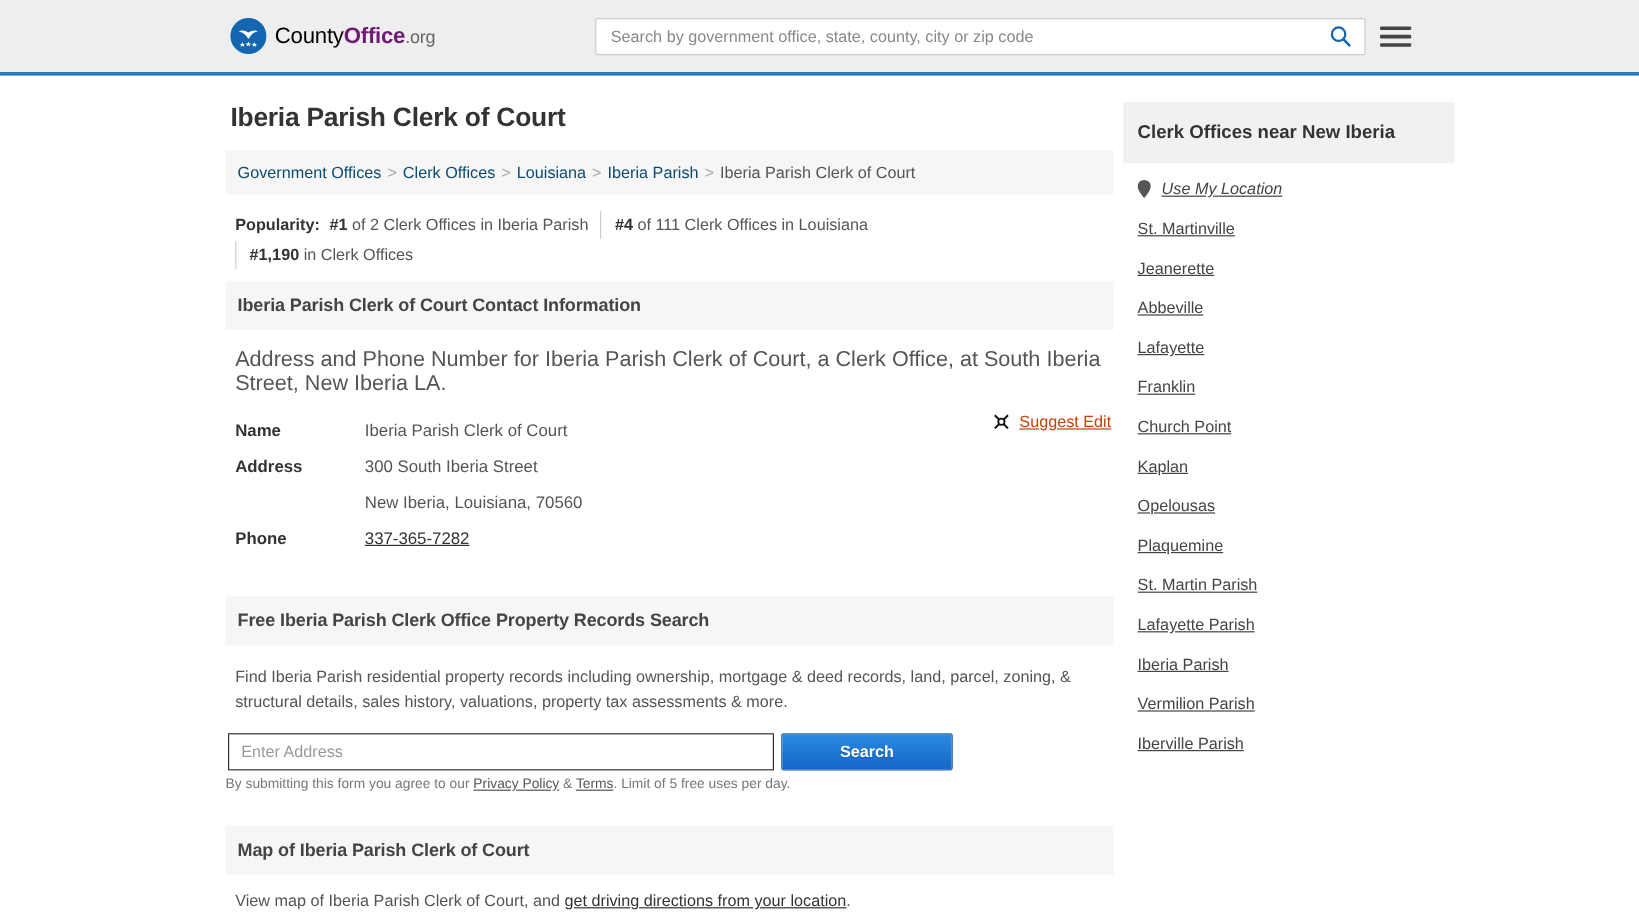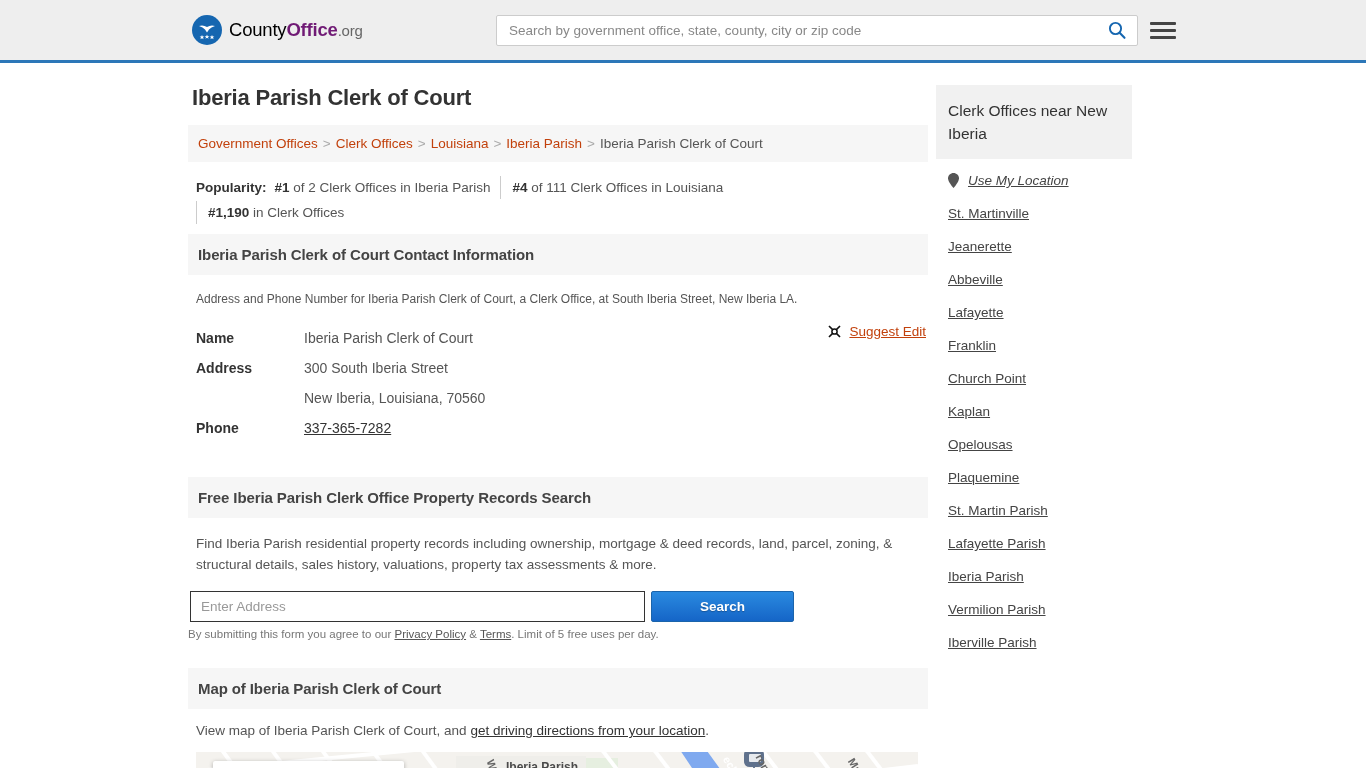--- a/index.html
+++ b/index.html
@@ -127,21 +127,21 @@
 
   
   .breadcrumb {
     background: #f6f6f6;
     padding: 11px 10px;
     font-size: 13.5px;
     color: #555;
     white-space: nowrap;
   }
   .breadcrumb a {
-    color: #c2410c;
+    color: #0c4a6e;
     text-decoration: none;
   }
   .breadcrumb .sep {
     color: #aaa;
     margin: 0 5px;
   }
   .breadcrumb .last { color: #555; }
 
   
   .popularity {
@@ -173,21 +173,21 @@
   .sec-head {
     background: #f6f6f6;
     padding: 12px 10px;
     font-size: 15px;
     font-weight: bold;
     color: #444;
     letter-spacing: -0.1px;
   }
   .sec-body {
     padding: 14px 10px 0 8px;
-    font-size: 12px;
+    font-size: 18px;
     color: #555;
     line-height: 20px;
   }
 
   
   .contact-table {
     margin-top: 14px;
     position: relative;
     padding-left: 8px;
   }
@@ -311,24 +311,24 @@
     color: #5a5a5a;
     font-weight: bold;
     white-space: nowrap;
   }
 
   
   .side-head {
     background: #f1f1f1;
     padding: 14px 12px;
     font-size: 15.5px;
-    font-weight: normal;
+    font-weight: bold;
     color: #333;
     line-height: 23px;
-    width: 196px;
+    width: 276px;
   }
   .side-list { padding: 0 12px; }
   .side-item {
     padding: 11px 0 7px 0;
     font-size: 13.5px;
   }
   .side-item a {
     color: #444;
     text-decoration: underline;
   }

